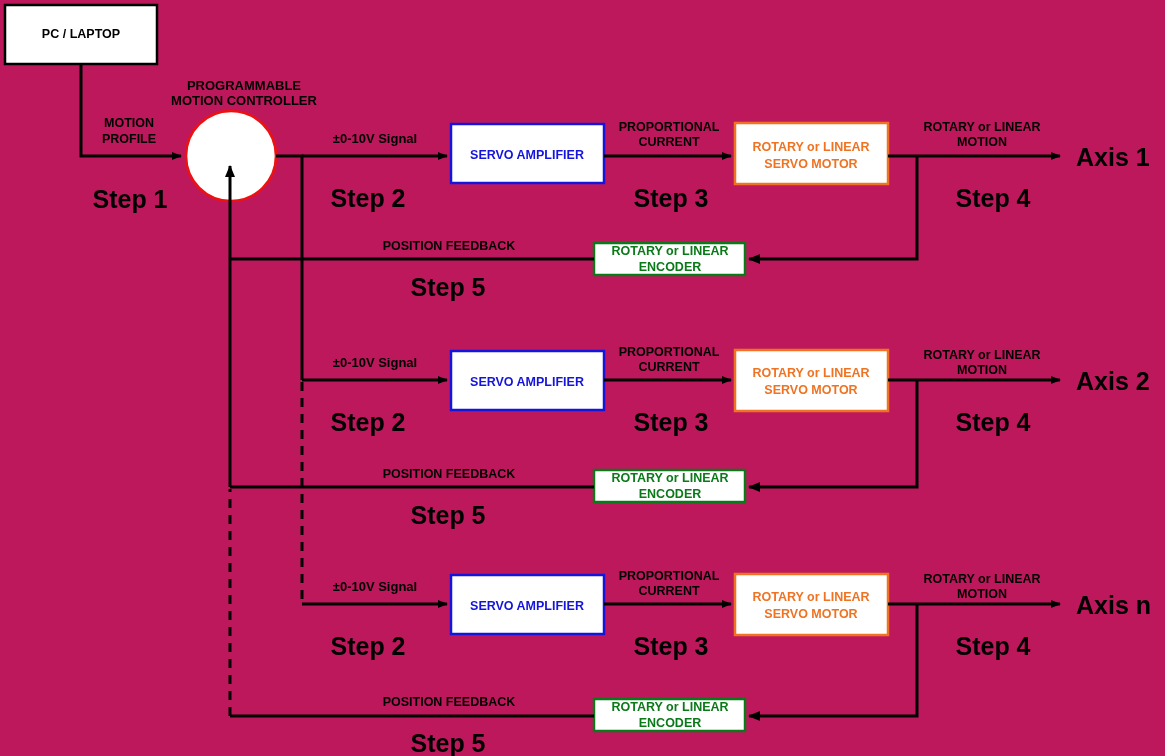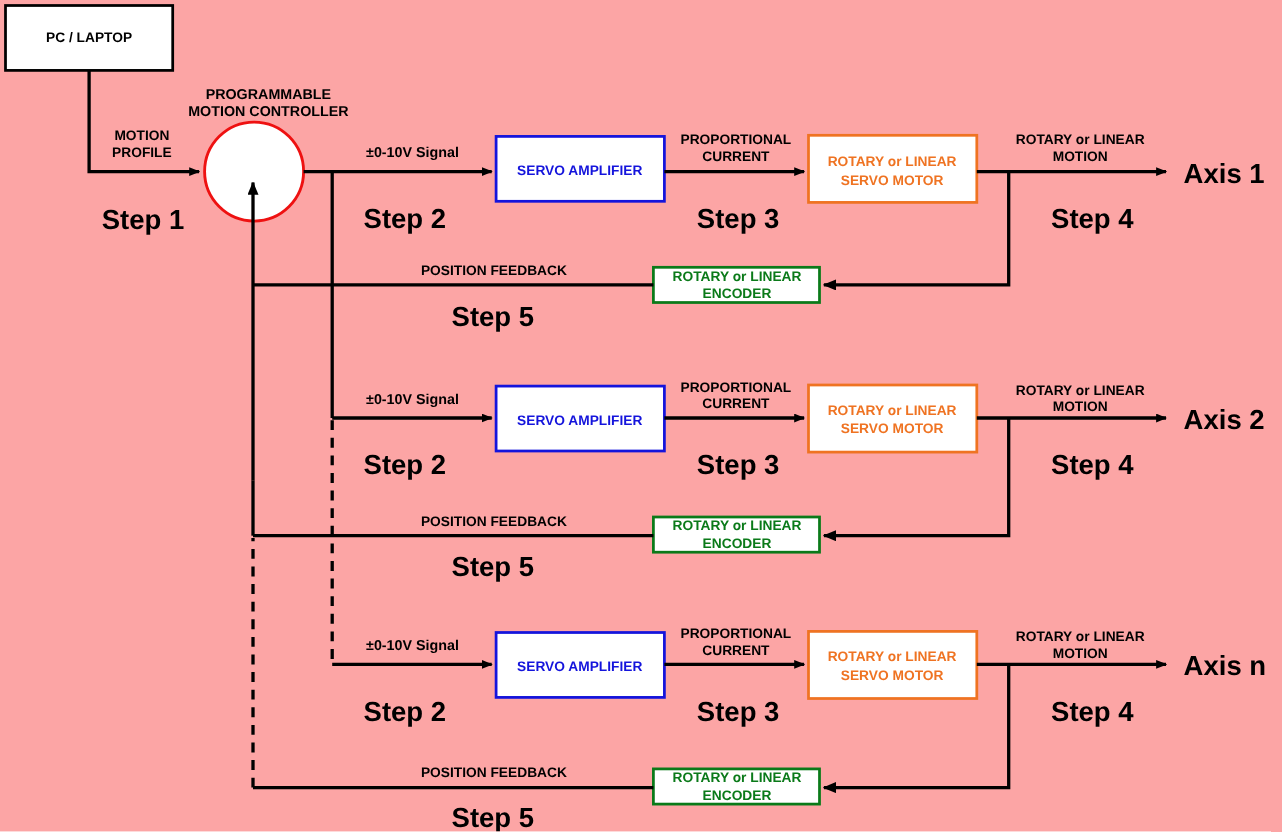--- a/index.html
+++ b/index.html
@@ -1,18 +1,18 @@
 <!DOCTYPE html>
 <html><head>
 <meta charset="utf-8">
 <style>
   html,body{margin:0;padding:0;background:#ffffff;}
   body{width:1165px;height:756px;overflow:hidden;
        font-family:"Liberation Sans", sans-serif;}
-  #stage{position:relative;width:1165px;height:756px;background:#fca5a5;}
+  #stage{position:relative;width:1165px;height:756px;background:#be185d;}
   svg{position:absolute;top:0;left:0;}
   text{font-family:"Liberation Sans", sans-serif;}
   .lbl-sm{font-size:12.5px;font-weight:bold;fill:#000;}
   .lbl-sig{font-size:13px;font-weight:bold;fill:#000;}
   .lbl-step{font-size:25px;font-weight:bold;fill:#000;}
   .lbl-axis{font-size:25px;font-weight:bold;fill:#000;}
   .lbl-box{font-size:12.5px;font-weight:bold;}
   .lbl-pc{font-size:12.5px;font-weight:bold;fill:#000;}
   .lbl-ctrl{font-size:13px;font-weight:bold;fill:#000;}
   .wire{stroke:#000;stroke-width:3;fill:none;}

